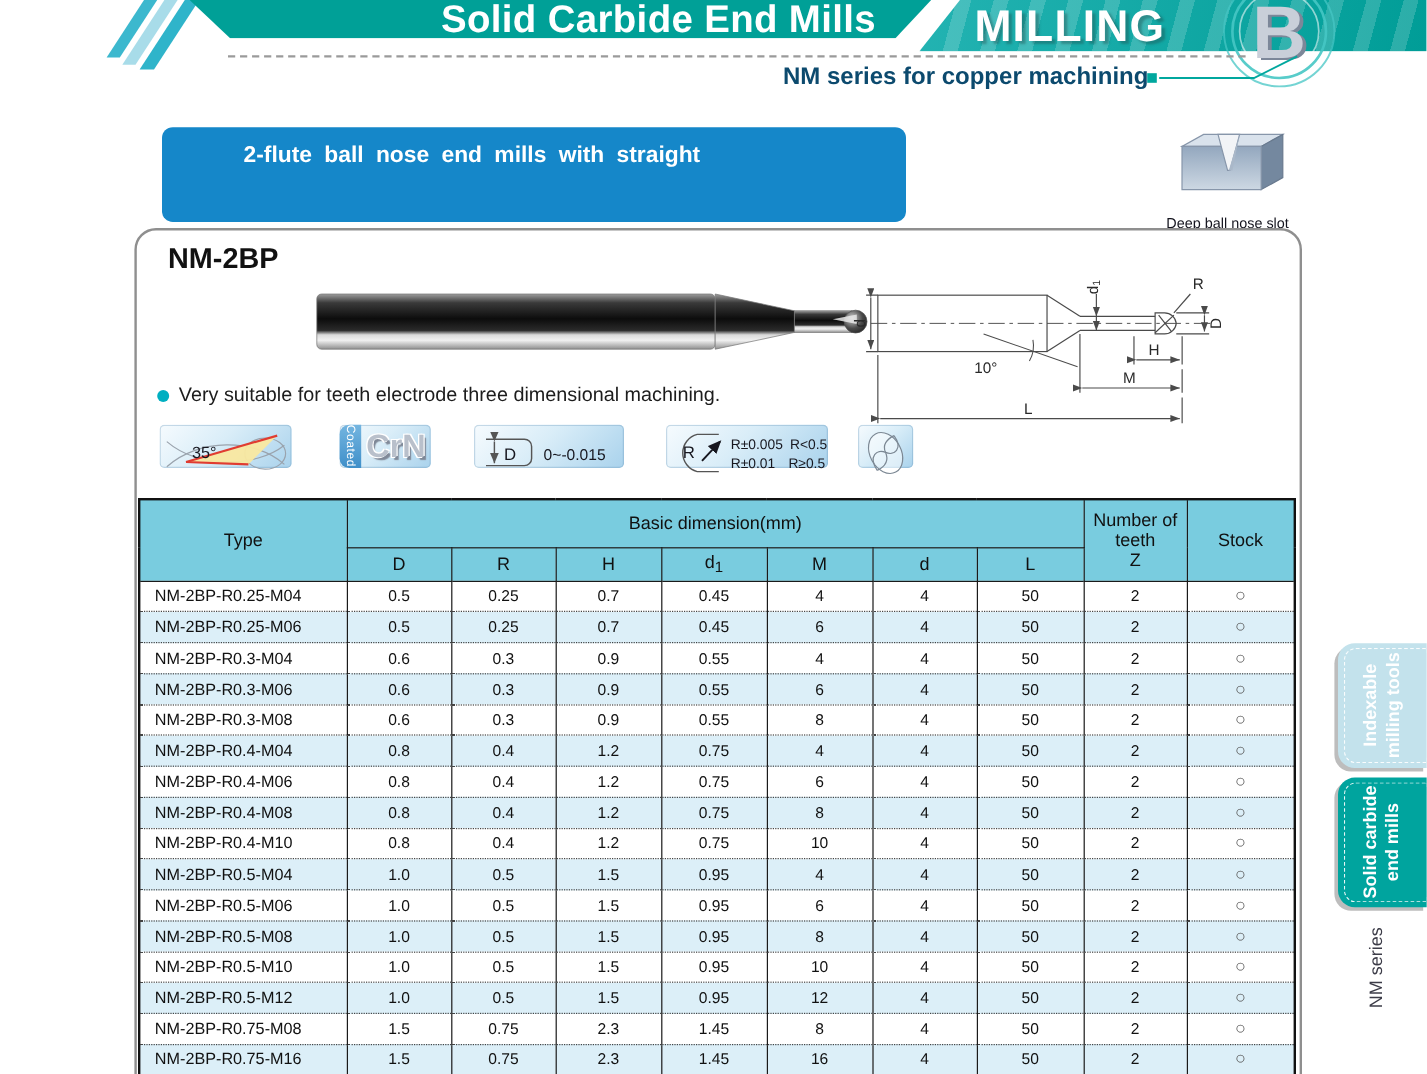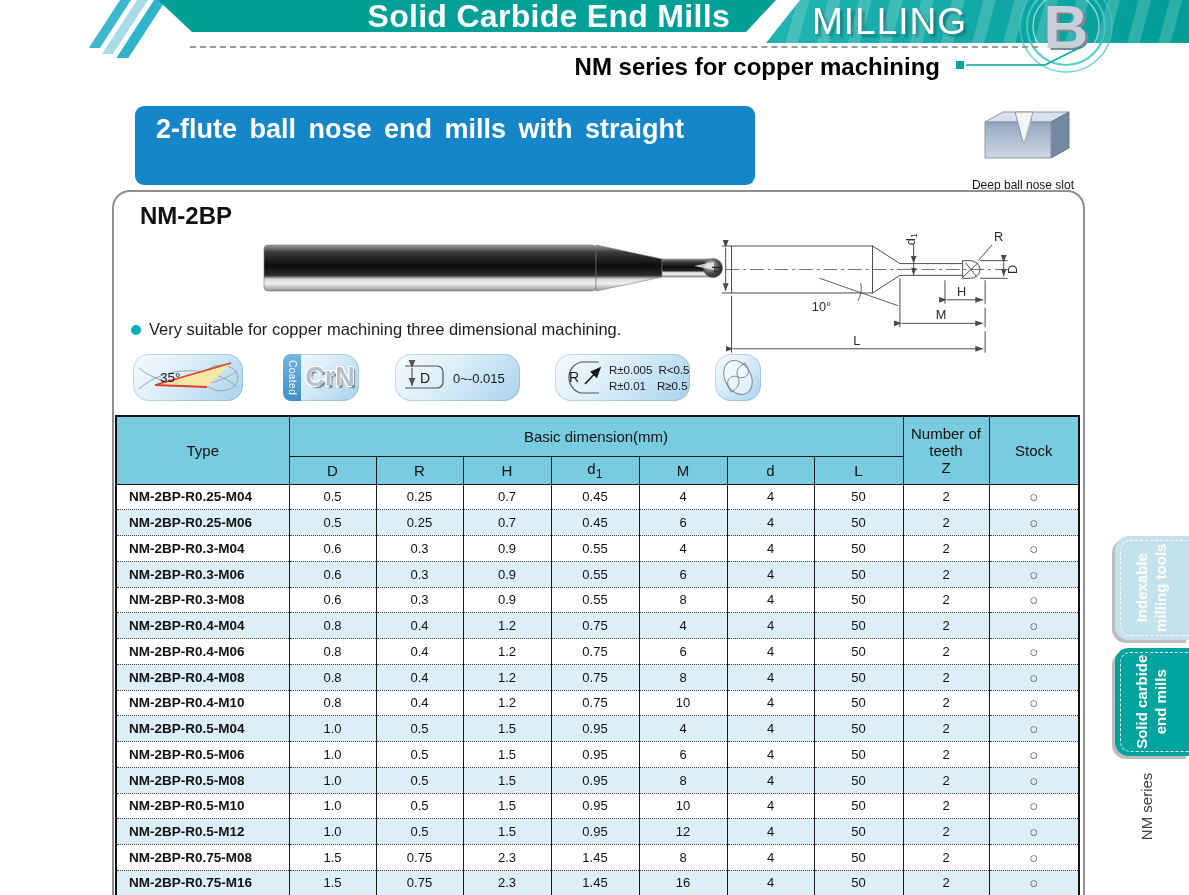--- a/index.html
+++ b/index.html
@@ -19,52 +19,52 @@
   }
   .band-dark .t{color:#fff;font-weight:bold;font-size:32px;letter-spacing:.3px;}
   .band-milling{
     position:absolute;left:766px;top:0;width:423px;height:43px;
     background-image:repeating-linear-gradient(105deg,rgba(255,255,255,.17) 0 12px,rgba(255,255,255,0) 12px 30px),
                      linear-gradient(100deg,#23b3b2,#009d97);
     clip-path:polygon(34px 0,100% 0,100% 100%,0 100%);
     display:flex;align-items:center;box-sizing:border-box;padding-left:46px;
   }
   .band-milling .t{
-    color:#fff;font-weight:normal;font-size:37px;letter-spacing:1px;
+    color:#fff;font-weight:bold;font-size:37px;letter-spacing:1px;
     text-shadow:3px 3px 2px rgba(30,85,85,.45);
   }
   .blogo{position:absolute;left:1008px;top:-22px;width:120px;height:104px;overflow:visible;}
   .dashline{position:absolute;left:190px;top:46px;width:848px;border-top:2px dashed #9a9a9a;}
-  .subtitle{position:absolute;top:53px;right:249px;font-size:24px;font-weight:bold;color:#000000;}
+  .subtitle{position:absolute;top:53px;right:232px;font-size:20px;font-weight:bold;color:#0c4a6e;}
   .connector{position:absolute;left:953px;top:44px;width:170px;height:32px;overflow:visible;}
   
   .titlebox{
     position:absolute;left:135px;top:106px;width:620px;height:79px;background:#1587c9;
     border-radius:9px;box-sizing:border-box;padding:8px 20px 0 21px;
   }
-  .titlebox .l{color:#fff;font-weight:bold;font-size:27px;line-height:31px;white-space:nowrap;}
+  .titlebox .l{color:#fff;font-weight:bold;font-size:19px;line-height:31px;white-space:nowrap;margin-left:47px;}
   .titlebox .l1{word-spacing:5px;}
   .titlebox .l2{word-spacing:2px;}
   
   .slot{position:absolute;left:958px;top:108px;width:130px;text-align:center;}
   .slot .cap{font-size:12px;color:#14141e;margin-top:10px;}
   
   .panel{
     position:absolute;left:112px;top:190px;width:969px;height:760px;
     border:2px solid #8f8f8f;border-radius:18px;background:#fff;
   }
   .model{position:absolute;left:140px;top:202px;font-size:24px;font-weight:bold;color:#111;}
   .photo{position:absolute;left:262px;top:240px;width:462px;height:58px;}
   .tdrawing{position:absolute;left:710px;top:216px;width:374px;height:152px;}
   .feature-line{position:absolute;left:131px;top:320px;display:flex;align-items:center;}
   .feature-line .dot{width:10px;height:10px;border-radius:50%;background:#00afc1;margin-right:8px;}
   .feature-line .txt{font-size:16.5px;color:#1c1c1c;}
   
   .chip{
-    position:absolute;top:354px;height:47px;border-radius:16px;
+    position:absolute;top:354px;height:36px;border-radius:4px;
     background:linear-gradient(135deg,#f6fbfe 0%,#d9edf8 45%,#a9d2ec 100%);
     box-shadow:inset 0 0 0 1px rgba(110,155,190,.35);
   }
   .chip1{left:133px;width:110px;}
   .chip2{left:283px;width:76px;display:flex;}
   .chip3{left:395px;width:125px;}
   .chip4{left:555px;width:135px;}
   .chip5{left:715px;width:46px;}
   .chip2 .coated{
     width:18px;background:linear-gradient(#74b5e0,#3f8fc9);border-radius:8px 0 0 8px;
@@ -84,21 +84,21 @@
   table.spec th,table.spec td{border:1px solid #1a1a1a;padding:0;box-sizing:border-box;}
   table.spec thead th{background:#79ccdf;font-weight:normal;font-size:15px;color:#111;text-align:center;}
   table.spec thead tr.h1 th{height:40px;}
   table.spec thead tr.h2 th{height:28px;}
   table.spec tbody tr{height:25.75px;}
   table.spec tbody tr.alt td{background:#dceff8;}
   table.spec tbody td{
     font-size:13px;text-align:center;color:#111;
     border-top:1px dotted #444;border-bottom:none;
   }
-  table.spec tbody td.t{font-weight:bold;font-size:13.5px;text-align:left;padding-left:12px;}
+  table.spec tbody td.t{font-weight:normal;font-size:13.5px;text-align:left;padding-left:12px;}
   table.spec tbody td.s{font-size:15px;color:#555;}
   .teeth-h div{line-height:17px;}
   
   .tab{
     position:absolute;right:0;width:74px;border-radius:14px 0 0 14px;
     box-shadow:-3px 3px 0 0 #bdbdbd;display:flex;align-items:center;justify-content:center;
   }
   .tab:after{
     content:"";position:absolute;top:4px;bottom:4px;left:5px;right:0;
     border:1px dashed rgba(255,255,255,.9);border-right:none;border-radius:10px 0 0 10px;pointer-events:none;
@@ -243,21 +243,21 @@
     <text x="282" y="24">R</text>
     <text transform="rotate(-90 302 53)" x="302" y="57" text-anchor="middle">D</text>
     <text x="249" y="80" text-anchor="middle">H</text>
     <text x="228" y="104" text-anchor="middle">M</text>
     <text x="142" y="130" text-anchor="middle">L</text>
   </g>
 </svg>
 
 <div class="feature-line">
   <span class="dot"></span>
-  <span class="txt">Very suitable for copper machining three dimensional machining.</span>
+  <span class="txt">Very suitable for teeth electrode three dimensional machining.</span>
 </div>
 
 <div class="chip chip1">
   <svg width="110" height="47" viewBox="0 0 110 47">
     <path d="M6,14 C32,36 80,36 104,17" fill="none" stroke="#9aa3ad" stroke-width="1"></path>
     <path d="M6,35 C32,11 80,11 104,33" fill="none" stroke="#9aa3ad" stroke-width="1"></path>
     <ellipse cx="88" cy="24" rx="17" ry="13" fill="none" stroke="#9aa3ad" stroke-width="1"></ellipse>
     <polygon points="22,31 98,9 74,33" fill="#f9e8a0" opacity=".95"></polygon>
     <line x1="22" y1="31" x2="98" y2="9" stroke="#e03c31" stroke-width="1.8"></line>
     <line x1="22" y1="31" x2="74" y2="33" stroke="#e03c31" stroke-width="1.8"></line>

